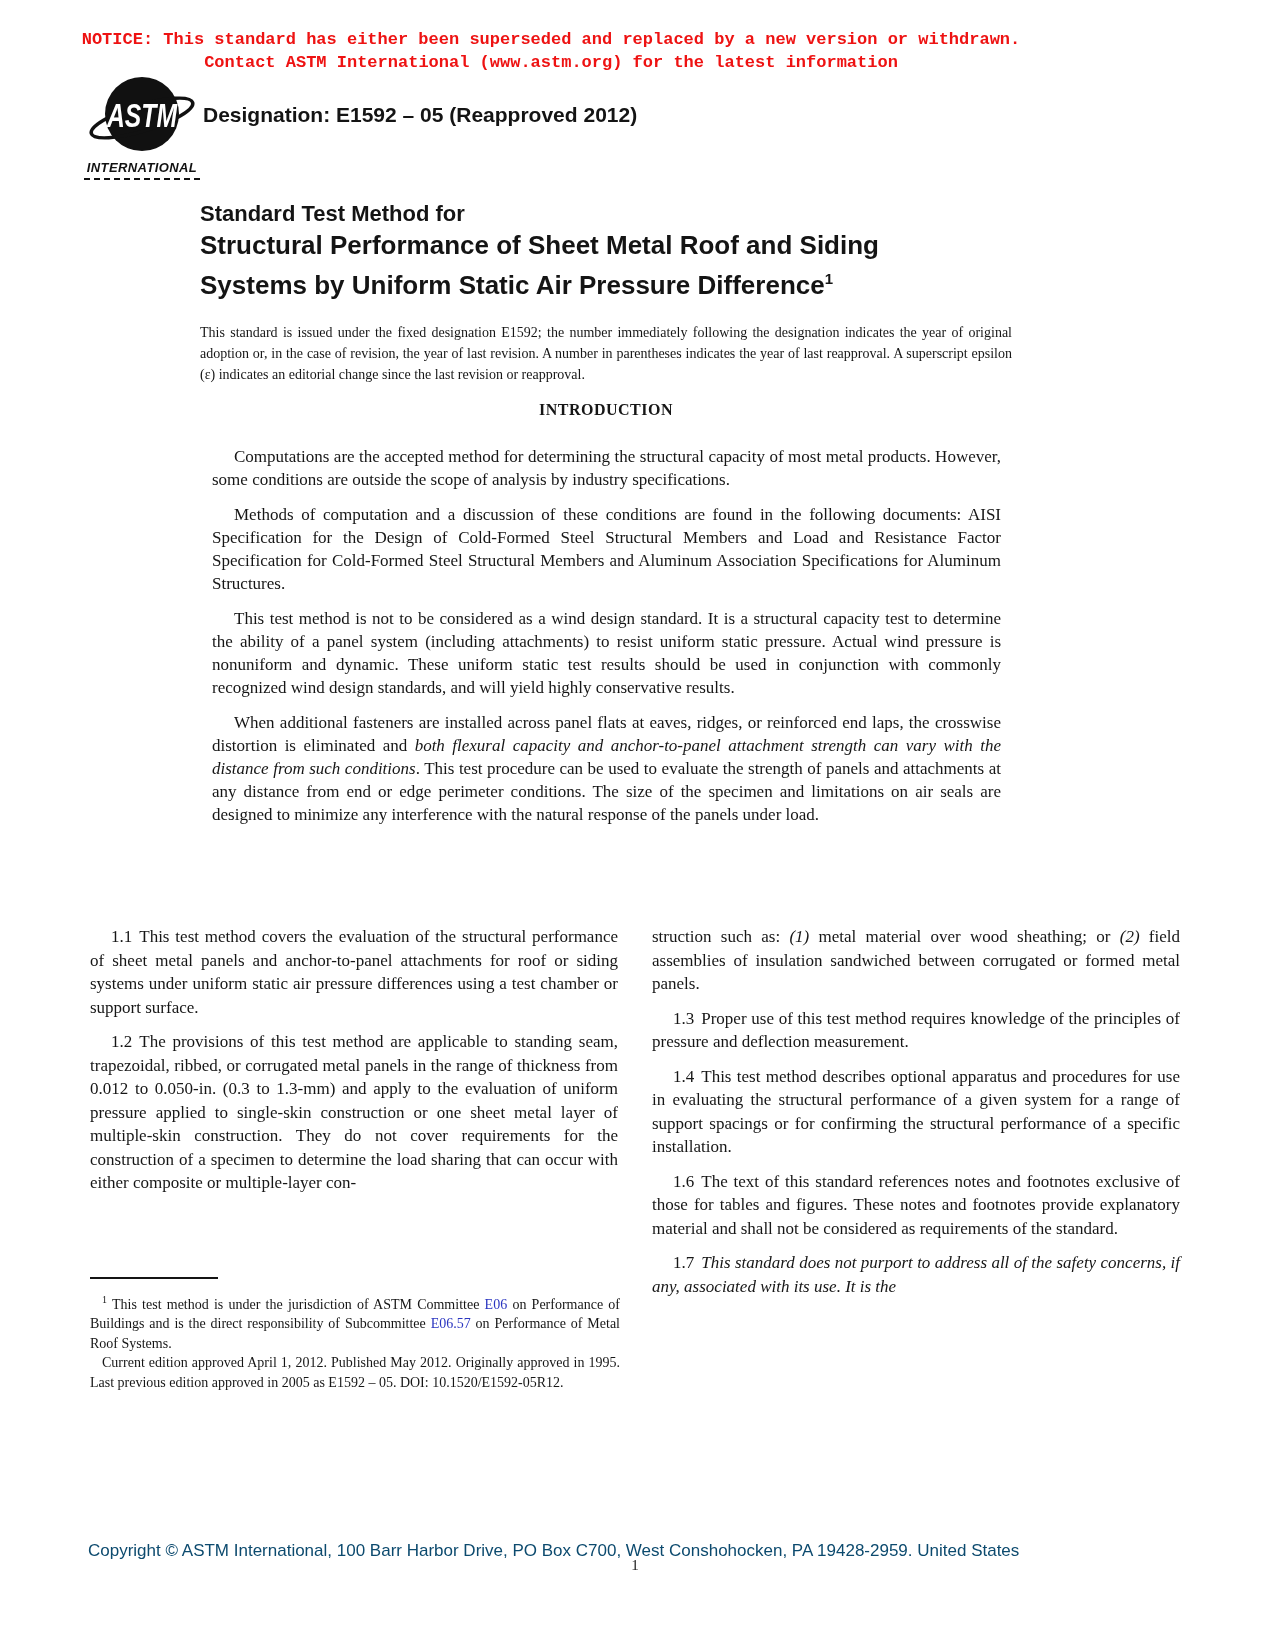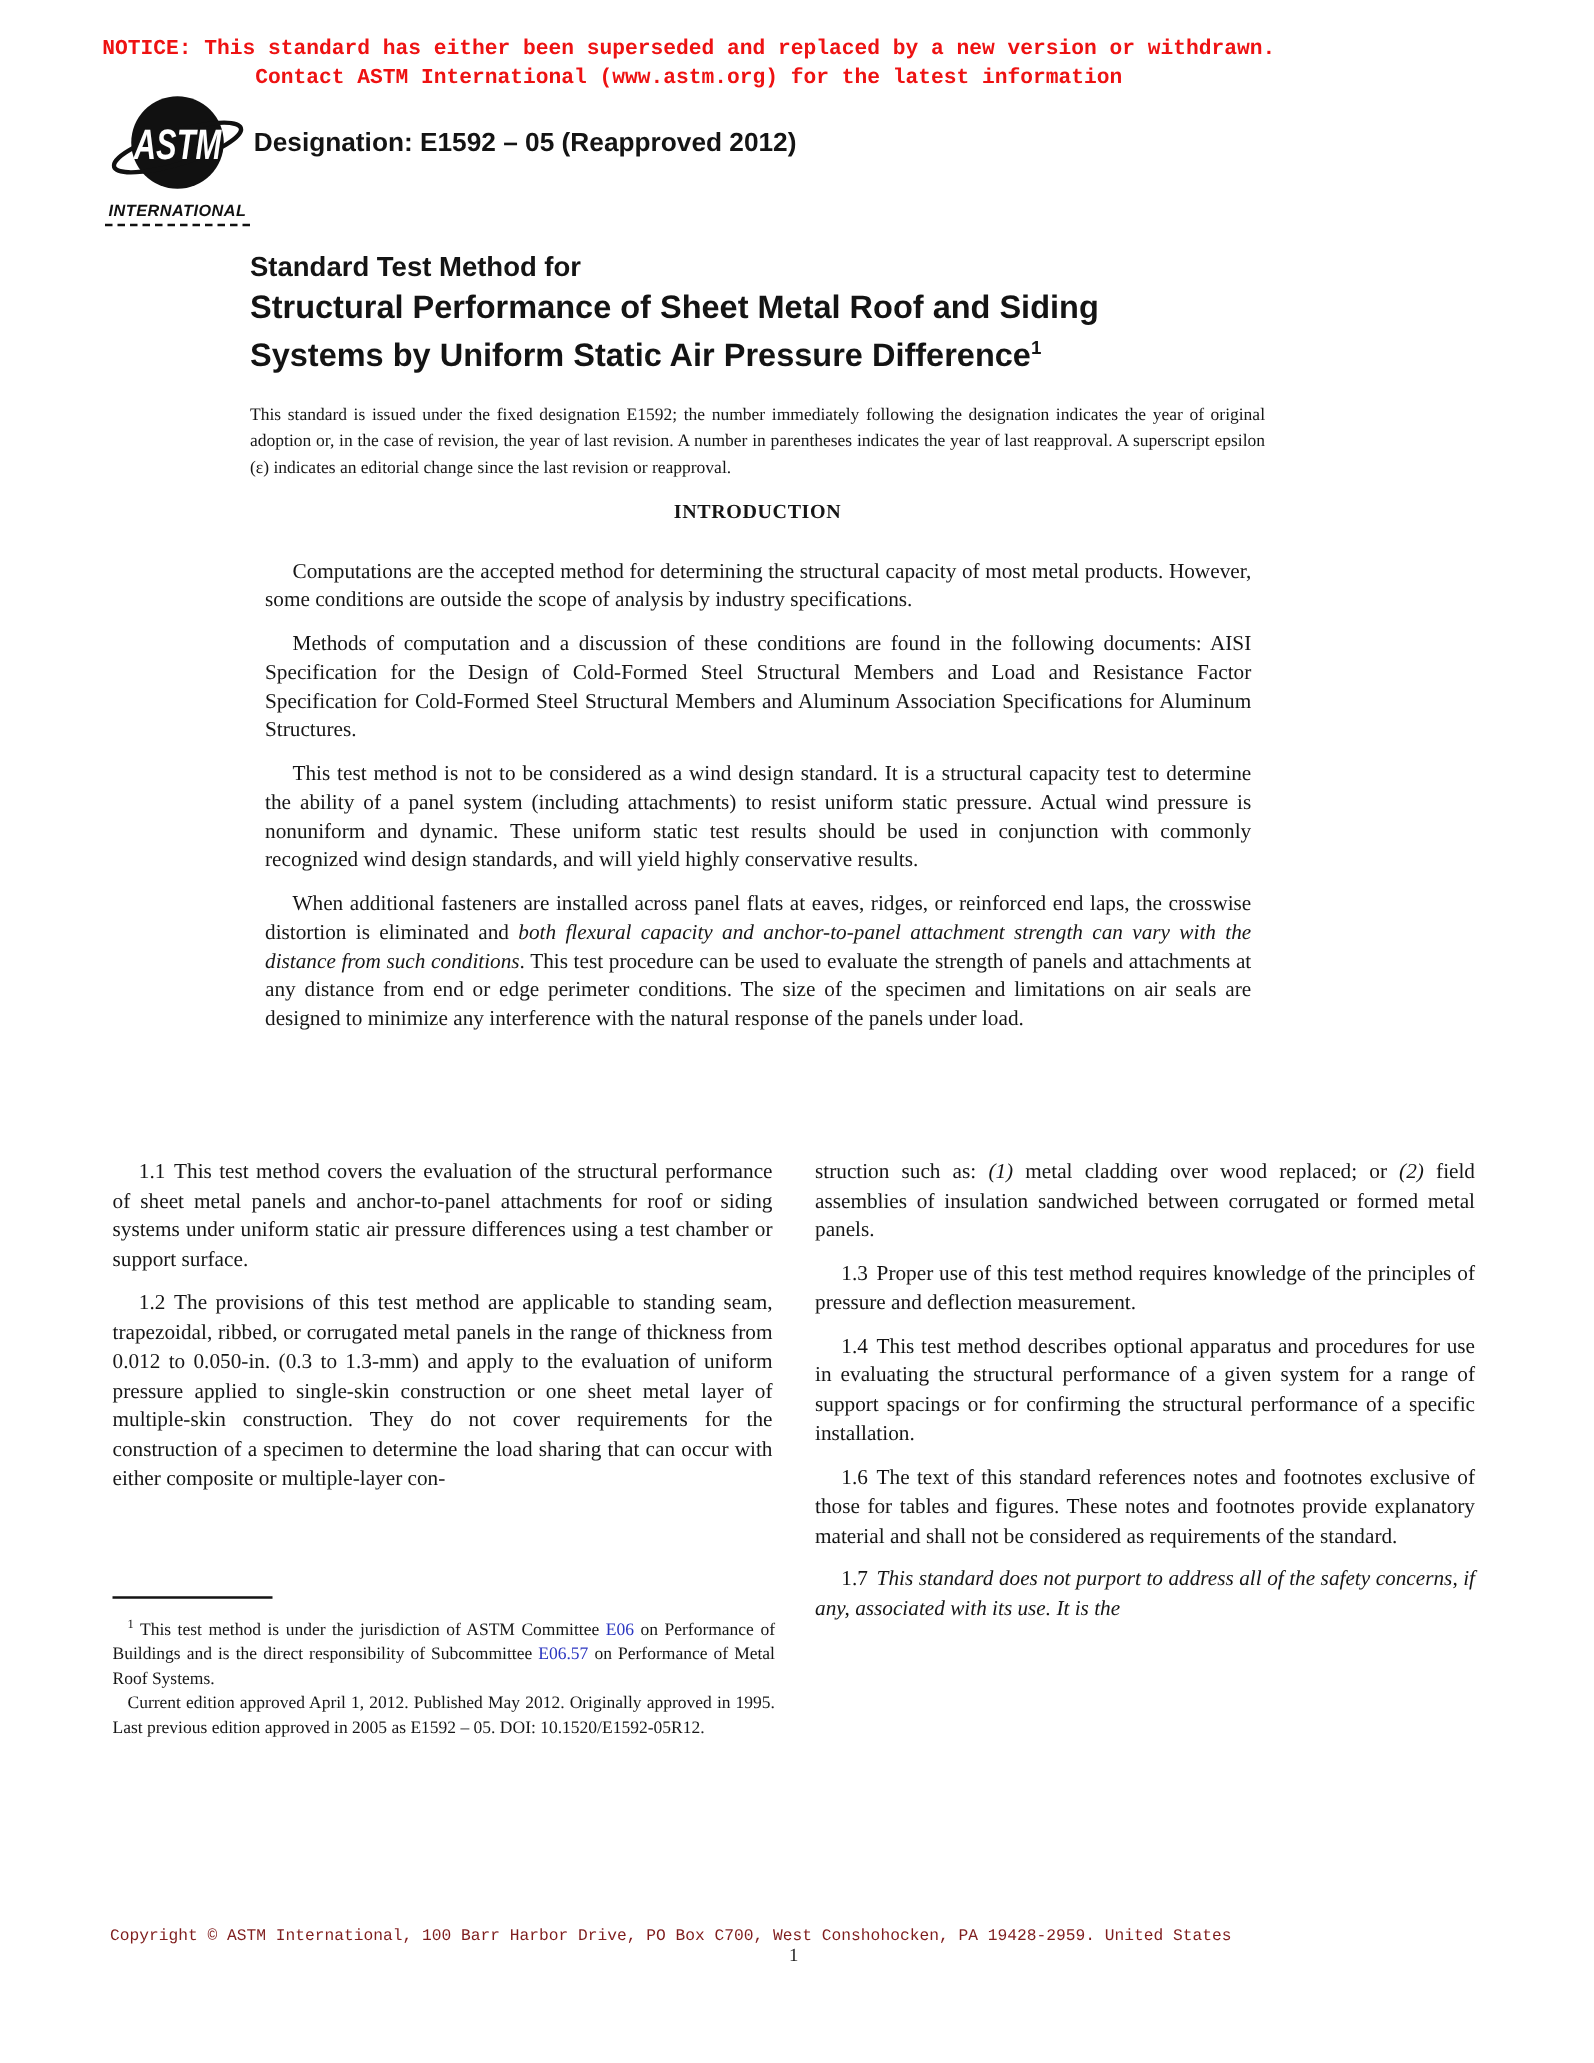--- a/index.html
+++ b/index.html
@@ -76,22 +76,22 @@
   .footnote{
     position:absolute;left:90px;top:1290px;width:530px;
     font-size:14px;line-height:19.5px;text-align:justify;
   }
   .footnote p{margin:0;text-indent:12px;}
   .footnote sup{font-size:10px;}
   a.doclink{color:#2a35c0;text-decoration:none;cursor:pointer;}
   
   .copyright{
     position:absolute;left:88px;top:1541px;width:1100px;
-    font-family:Liberation Mono, monospace;
-    font-size:13px;color:#7f1d1d;
+    font-family:Liberation Sans, sans-serif;
+    font-size:17px;color:#0c4a6e;
   }
   .pageno{
     position:absolute;left:90px;top:1557px;width:1090px;
     text-align:center;font-size:15px;color:#222;
   }
 </style>
 </head>
 <body>
 
 <div class="page">
@@ -127,21 +127,21 @@
     <p>This test method is not to be considered as a wind design standard. It is a structural capacity test to determine the ability of a panel system (including attachments) to resist uniform static pressure. Actual wind pressure is nonuniform and dynamic. These uniform static test results should be used in conjunction with commonly recognized wind design standards, and will yield highly conservative results.</p>
     <p><span>When additional fasteners are installed across panel flats at eaves, ridges, or reinforced end laps, the crosswise distortion is eliminated and </span><span class="it">both flexural capacity and anchor-to-panel attachment strength can vary with the distance from such conditions</span><span>. This test procedure can be used to evaluate the strength of panels and attachments at any distance from end or edge perimeter conditions. The size of the specimen and limitations on air seals are designed to minimize any interference with the natural response of the panels under load.</span></p>
   </div>
 
   <div class="col col-left">
     <p class="sec"><span class="num">1.1</span><span>This test method covers the evaluation of the structural performance of sheet metal panels and anchor-to-panel attachments for roof or siding systems under uniform static air pressure differences using a test chamber or support surface.</span></p>
     <p class="sec"><span class="num">1.2</span><span>The provisions of this test method are applicable to standing seam, trapezoidal, ribbed, or corrugated metal panels in the range of thickness from 0.012 to 0.050-in. (0.3 to 1.3-mm) and apply to the evaluation of uniform pressure applied to single-skin construction or one sheet metal layer of multiple-skin construction. They do not cover requirements for the construction of a specimen to determine the load sharing that can occur with either composite or multiple-layer con-</span></p>
   </div>
 
   <div class="col col-right">
-    <p class="sec cont"><span>struction such as: </span><span class="it">(1)</span><span> metal cladding over wood replaced; or </span><span class="it">(2)</span><span> field assemblies of insulation sandwiched between corrugated or formed metal panels.</span></p>
+    <p class="sec cont"><span>struction such as: </span><span class="it">(1)</span><span> metal material over wood sheathing; or </span><span class="it">(2)</span><span> field assemblies of insulation sandwiched between corrugated or formed metal panels.</span></p>
     <p class="sec"><span class="num">1.3</span><span>Proper use of this test method requires knowledge of the principles of pressure and deflection measurement.</span></p>
     <p class="sec"><span class="num">1.4</span><span>This test method describes optional apparatus and procedures for use in evaluating the structural performance of a given system for a range of support spacings or for confirming the structural performance of a specific installation.</span></p>
     <p class="sec"><span class="num">1.6</span><span>The text of this standard references notes and footnotes exclusive of those for tables and figures. These notes and footnotes provide explanatory material and shall not be considered as requirements of the standard.</span></p>
     <p class="sec"><span class="num">1.7</span><span class="it">This standard does not purport to address all of the safety concerns, if any, associated with its use. It is the</span></p>
   </div>
 
   <div class="fn-rule"></div>
   <div class="footnote">
     <p><sup>1</sup><span> This test method is under the jurisdiction of ASTM Committee </span><a class="doclink">E06</a><span> on Performance of Buildings and is the direct responsibility of Subcommittee </span><a class="doclink">E06.57</a><span> on Performance of Metal Roof Systems.</span></p>
     <p>Current edition approved April 1, 2012. Published May 2012. Originally approved in 1995. Last previous edition approved in 2005 as E1592 – 05. DOI: 10.1520/E1592-05R12.</p>

